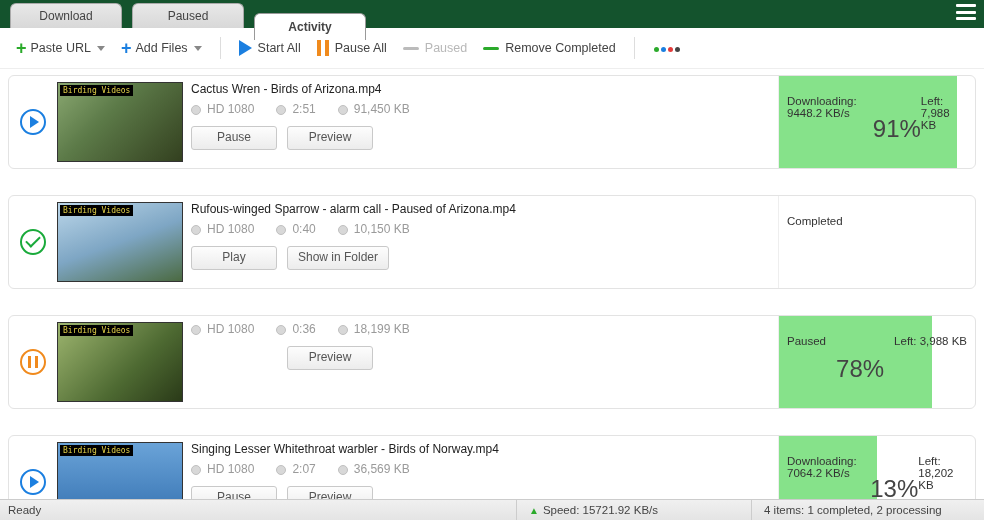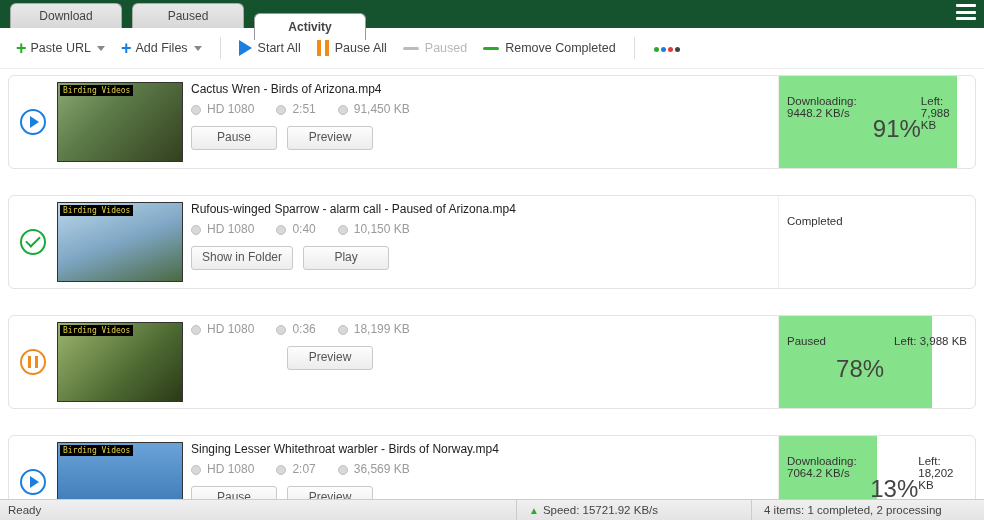--- a/index.html
+++ b/index.html
@@ -371,22 +371,22 @@
         <div class="wm">Birding Videos</div>
     </div>
     <div class="detail">
       <div class="title">Rufous-winged Sparrow - alarm call - Paused of Arizona.mp4</div>
       <div class="meta">
         <span><span class="dot"></span><span>HD 1080</span></span>
         <span><span class="dot"></span><span>0:40</span></span>
         <span><span class="dot"></span><span>10,150 KB</span></span>
       </div>
       <div class="btns">
+        <div class="btn">Play</div>
         <div class="btn">Show in Folder</div>
-        <div class="btn">Play</div>
       </div>
     </div>
     <div class="status-col">
       <div class="status-text">
         <div>Completed</div>
       </div>
     </div>
   </div>
 
   <div class="item">

